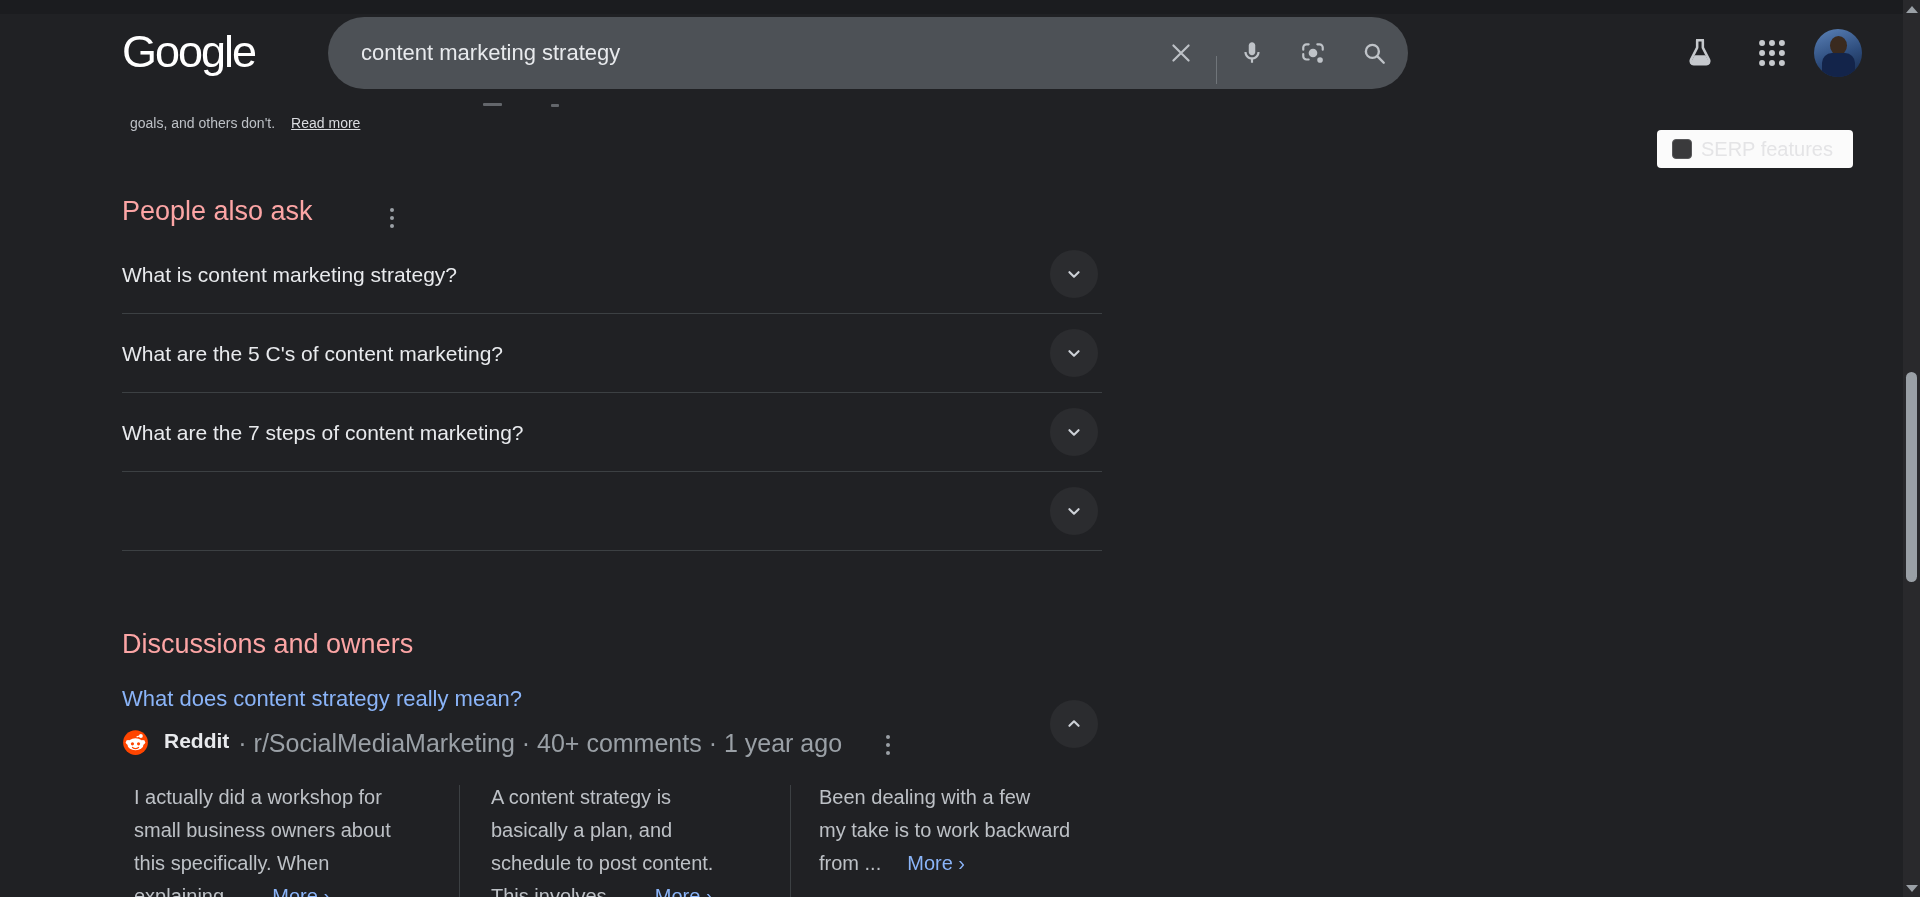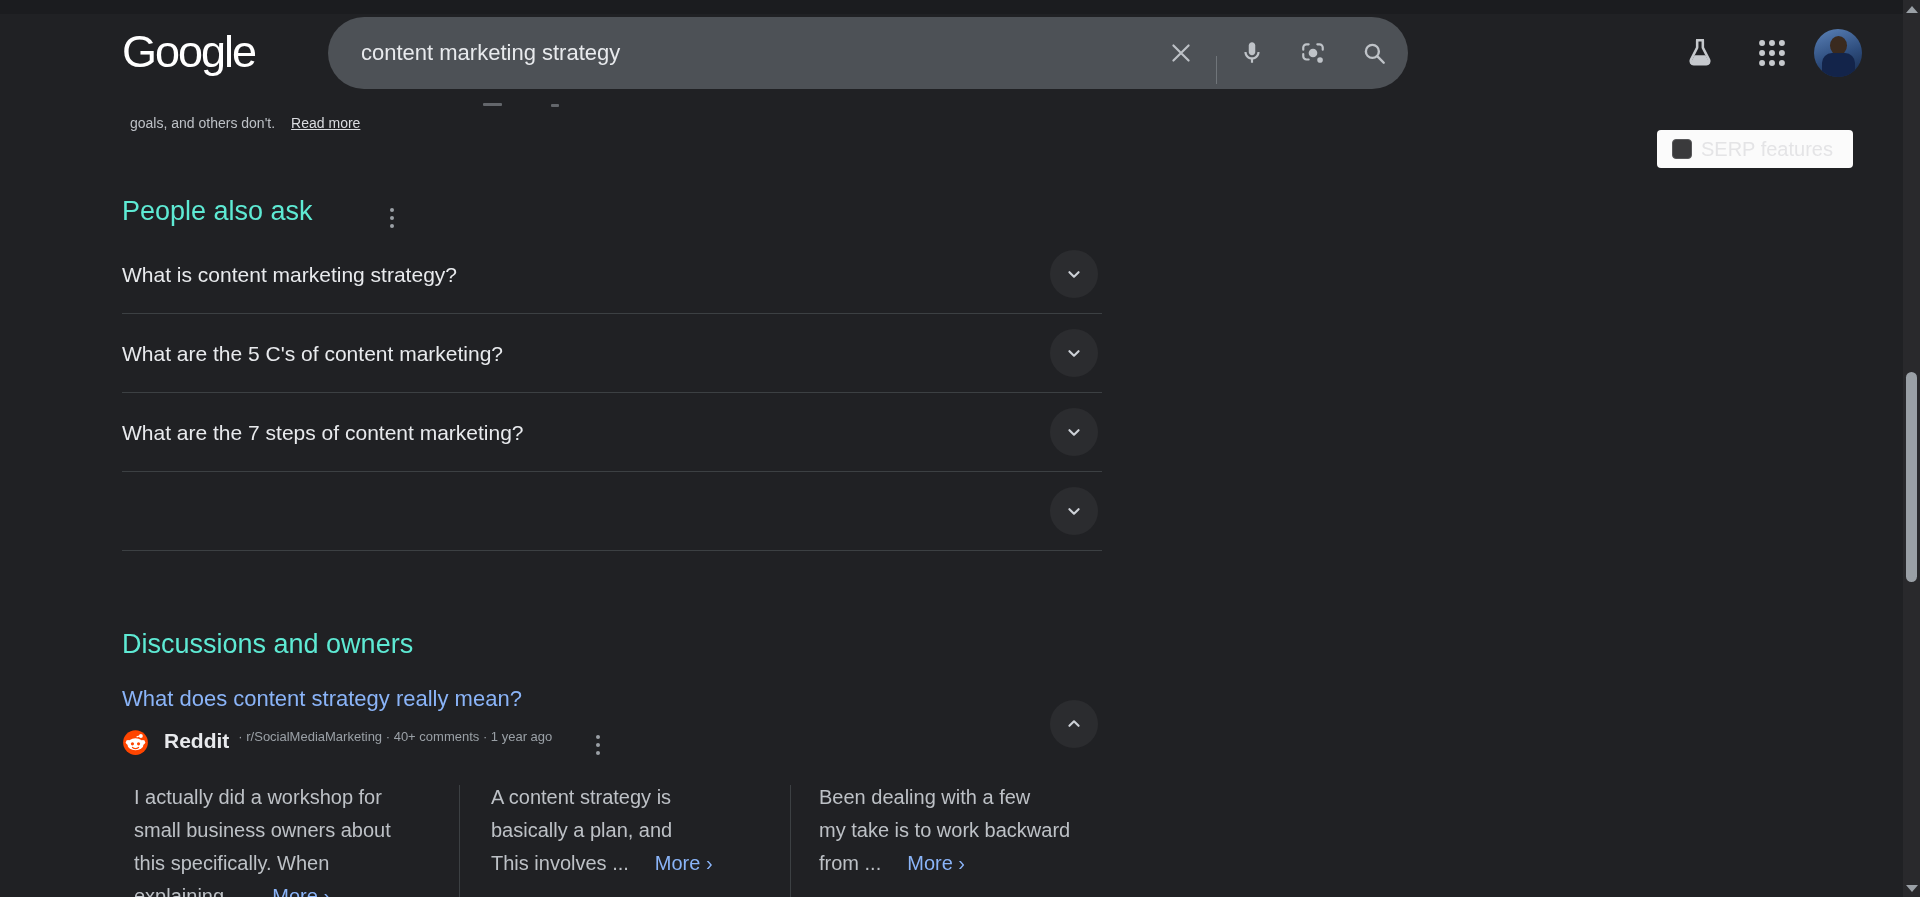--- a/index.html
+++ b/index.html
@@ -69,21 +69,21 @@
   .frag.f1 { left:361px; top:103px; width:19px; }
   .frag.f2 { left:429px; top:104px; width:8px; }
 
   .snippet-line {
     position:absolute; left:8px; top:115px; font-size:14px; color:#bdc1c6; white-space:nowrap;
   }
   .snippet-line .read-more {
     color:#dadce0; text-decoration:underline; margin-left:16px; cursor:pointer;
   }
 
-  .section-title { position:absolute; font-size:27px; font-weight:400; color:#5eead4; white-space:nowrap; }
+  .section-title { position:absolute; font-size:27px; font-weight:400; color:#fca5a5; white-space:nowrap; }
   .paa-title { left:0; top:196px; }
   .dots-v { display:inline-flex; flex-direction:column; gap:4px; cursor:pointer; }
   .dots-v i { width:4px; height:4px; border-radius:50%; background:#9aa0a6; display:block; }
   .paa-dots { position:absolute; left:262px; top:202px; padding:6px; }
 
   .paa-rows { position:absolute; left:0; top:235px; width:980px; }
   .paa-row {
     position:relative; height:79px; border-bottom:1px solid #3c4043; cursor:pointer;
   }
   .paa-row .q {
@@ -99,21 +99,21 @@
 
   .disc-title { left:0; top:629px; }
   .thread-link {
     position:absolute; left:0; top:686px; font-size:22px; color:#8ab4f8;
     white-space:nowrap; cursor:pointer;
   }
   .reddit-row { position:absolute; left:0; top:729px; height:32px; display:flex; }
   .reddit-icon { width:27px; height:27px; cursor:pointer; }
   .reddit-icon svg { width:27px; height:27px; display:block; }
   .reddit-name { margin-left:15px; font-size:21px; font-weight:700; color:#e8eaed; }
-  .reddit-meta { margin-left:9px; font-size:13px; color:#9aa0a6; white-space:nowrap; }
+  .reddit-meta { margin-left:9px; font-size:25px; color:#9aa0a6; white-space:nowrap; }
   .reddit-dots { margin-left:38px; padding:6px; }
   .disc-collapse { left:928px; top:700px; }
 
   .columns { position:absolute; left:12px; top:777px; width:980px; height:120px; overflow:hidden; }
   .col { position:absolute; top:4px; font-size:20px; line-height:33px; color:#bdc1c6; }
   .col-1 { left:0;   width:300px; }
   .col-2 { left:357px; width:300px; }
   .col-3 { left:685px; width:295px; }
   .col .ln { display:block; white-space:nowrap; }
   .col .tail-line { display:flex; white-space:nowrap; }
@@ -284,20 +284,21 @@
       <span class="ln">this specifically. When</span>
       <span class="tail-line">
           <span>explaining ...</span>
           <a class="more">More ›</a>
         </span>
     </div>
     <div class="col-divider cd-1"></div>
     <div class="col col-2">
       <span class="ln">A content strategy is</span>
       <span class="ln">basically a plan, and</span>
+      <span class="ln">schedule to post content.</span>
       <span class="tail-line">
           <span>This involves ...</span>
           <a class="more">More ›</a>
         </span>
     </div>
     <div class="col-divider cd-2"></div>
     <div class="col col-3">
       <span class="ln">Been dealing with a few</span>
       <span class="ln">my take is to work backward</span>
       <span class="tail-line">

